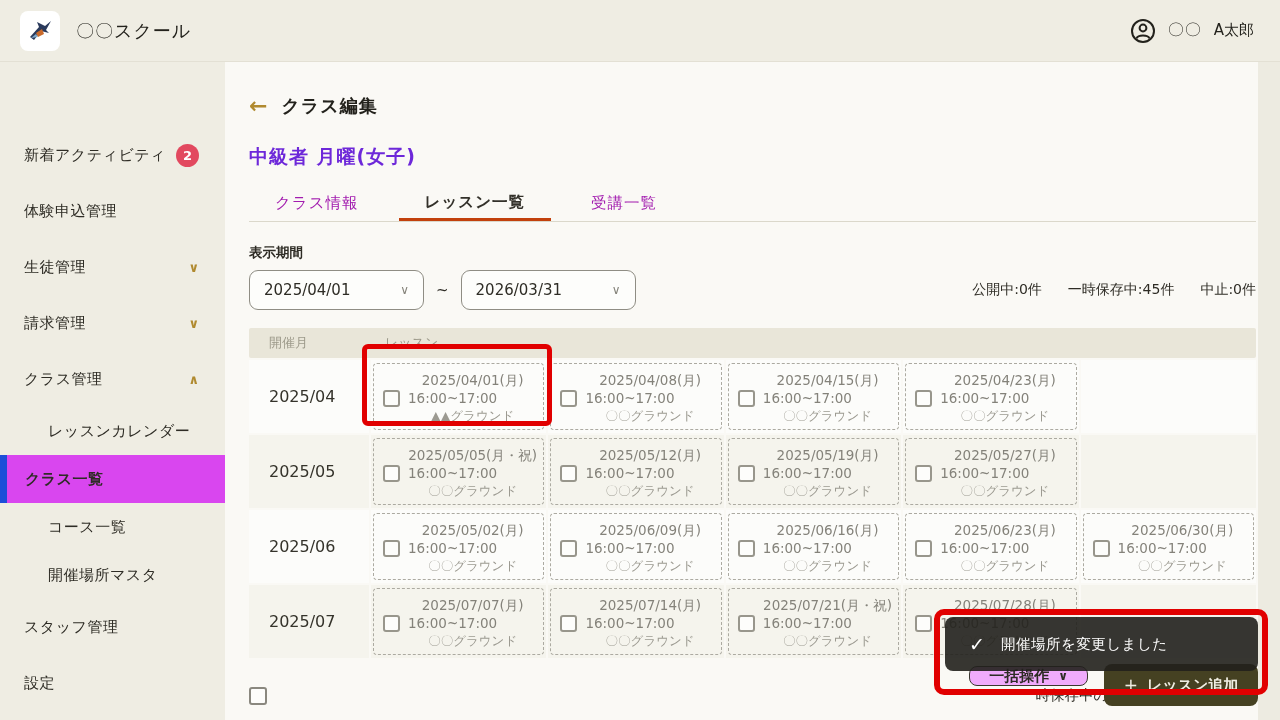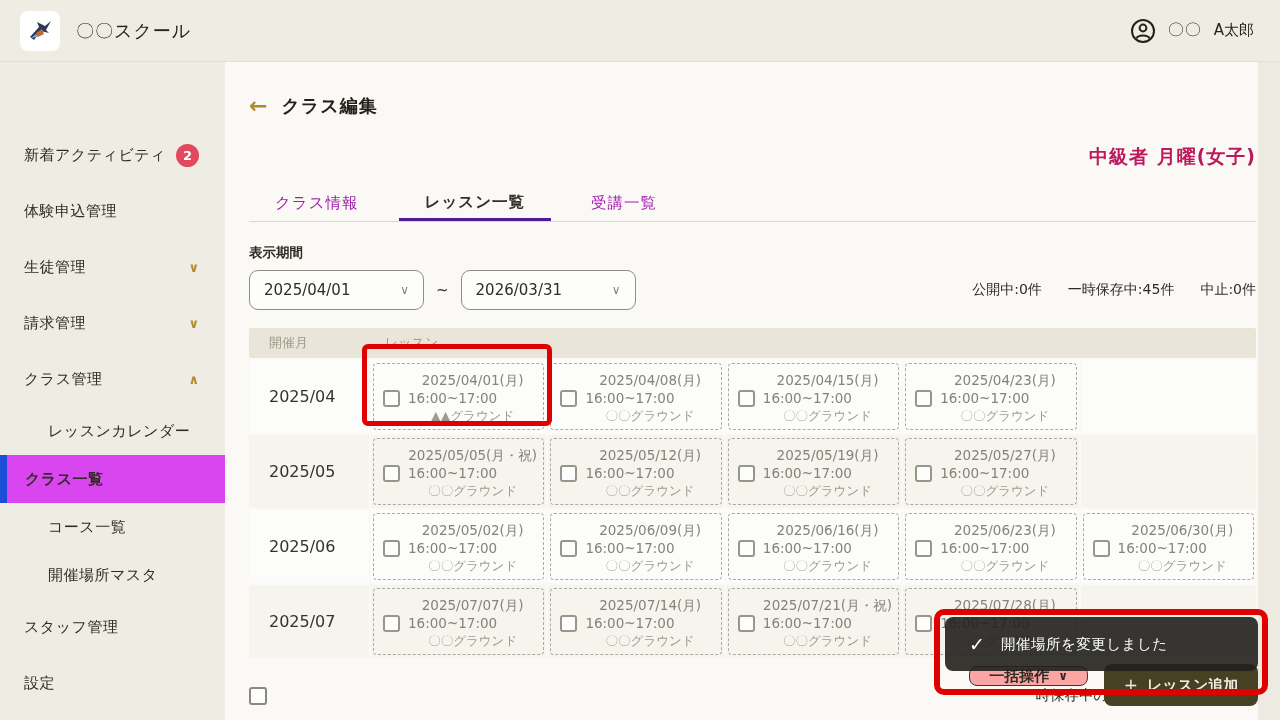--- a/index.html
+++ b/index.html
@@ -32,26 +32,26 @@
 
   
   .main { position:absolute; left:225px; top:62px; width:1055px; height:658px;
     background:#FAF9F5; padding:0 24px; }
   .right-gutter { position:absolute; right:0; top:62px; width:22px; height:658px;
     background:#EDEBE1; z-index:3;}
 
   .page-head { margin-top:32px; display:flex; align-items:center; gap:14px; }
   .back-arrow { color:#B08A2F; font-size:22px; font-weight:bold; cursor:pointer; line-height:1;}
   .page-head-title { font-size:18px; font-weight:bold; color:#23221C; letter-spacing:1px;}
-  .class-title { margin-top:26px; font-size:19px; font-weight:bold; color:#be185d; letter-spacing:1px;text-align:right;}
+  .class-title { margin-top:26px; font-size:19px; font-weight:bold; color:#6d28d9; letter-spacing:1px;}
 
   .tabs { margin-top:16px; display:flex; gap:14px; border-bottom:1px solid #DBD8CB; height:36px;}
   .tab { padding:0 26px; font-size:15.5px; color:#a21caf; display:flex; align-items:center;
     cursor:pointer; letter-spacing:1px;}
-  .tab.active { color:#33312A; font-weight:bold; border-bottom:3px solid #4c1d95; }
+  .tab.active { color:#33312A; font-weight:bold; border-bottom:3px solid #c2410c; }
 
   .filter-label { margin-top:22px; font-size:13.5px; font-weight:bold; color:#2E2C25; }
   .filter-row { margin-top:8px; display:flex; align-items:center; position:relative; height:40px;}
   .select { width:175px; height:40px; background:#FDFDFB; border:1px solid #8F8D84;
     border-radius:9px; display:flex; align-items:center; justify-content:space-between;
     padding:0 14px; font-size:15px; color:#2E2C25; cursor:pointer;}
   .select .sel-chev { color:#85837A; font-size:12px; }
   .tilde { margin:0 12px; font-size:15px; color:#2E2C25; }
   .stats { position:absolute; right:0; top:0; height:40px; display:flex; align-items:center;
     gap:26px; font-size:14px; color:#2E2C25; }
@@ -77,21 +77,21 @@
   .c-loc  { text-align:center; font-size:12.5px; color:#9C9A91; line-height:17px;
     white-space:nowrap;}
 
   
   .select-all { margin-top:28px; display:flex; align-items:center; gap:12px; cursor:pointer;justify-content:space-between;}
   .select-all .cb2 { width:18px; height:18px; background:#FDFDFB; border:2px solid #8A887F;
     border-radius:3px; }
   .select-all .sa-lbl { font-size:14.5px; color:#2E2C25; }
 
   .bulk-btn { position:absolute; left:969px; top:666px; width:119px; height:20px;
-    background:#fca5a5; border:1.5px solid #3A382F; border-radius:8px; display:flex;
+    background:#f0abfc; border:1.5px solid #3A382F; border-radius:8px; display:flex;
     align-items:center; justify-content:center; gap:9px; font-size:15px; font-weight:bold;
     color:#2E2C25; cursor:pointer; z-index:6;}
   .bulk-btn .b-chev { font-size:12px; }
   .add-btn { position:absolute; left:1104px; top:664px; width:154px; height:42px;
     background:#454122; border:none; border-radius:8px; display:flex; align-items:center;
     justify-content:center; gap:9px; font-size:15px; font-weight:bold; color:#EFEDE2;
     cursor:pointer; z-index:6;}
   .add-btn .plus { font-size:17px; font-weight:normal; }
 
   

